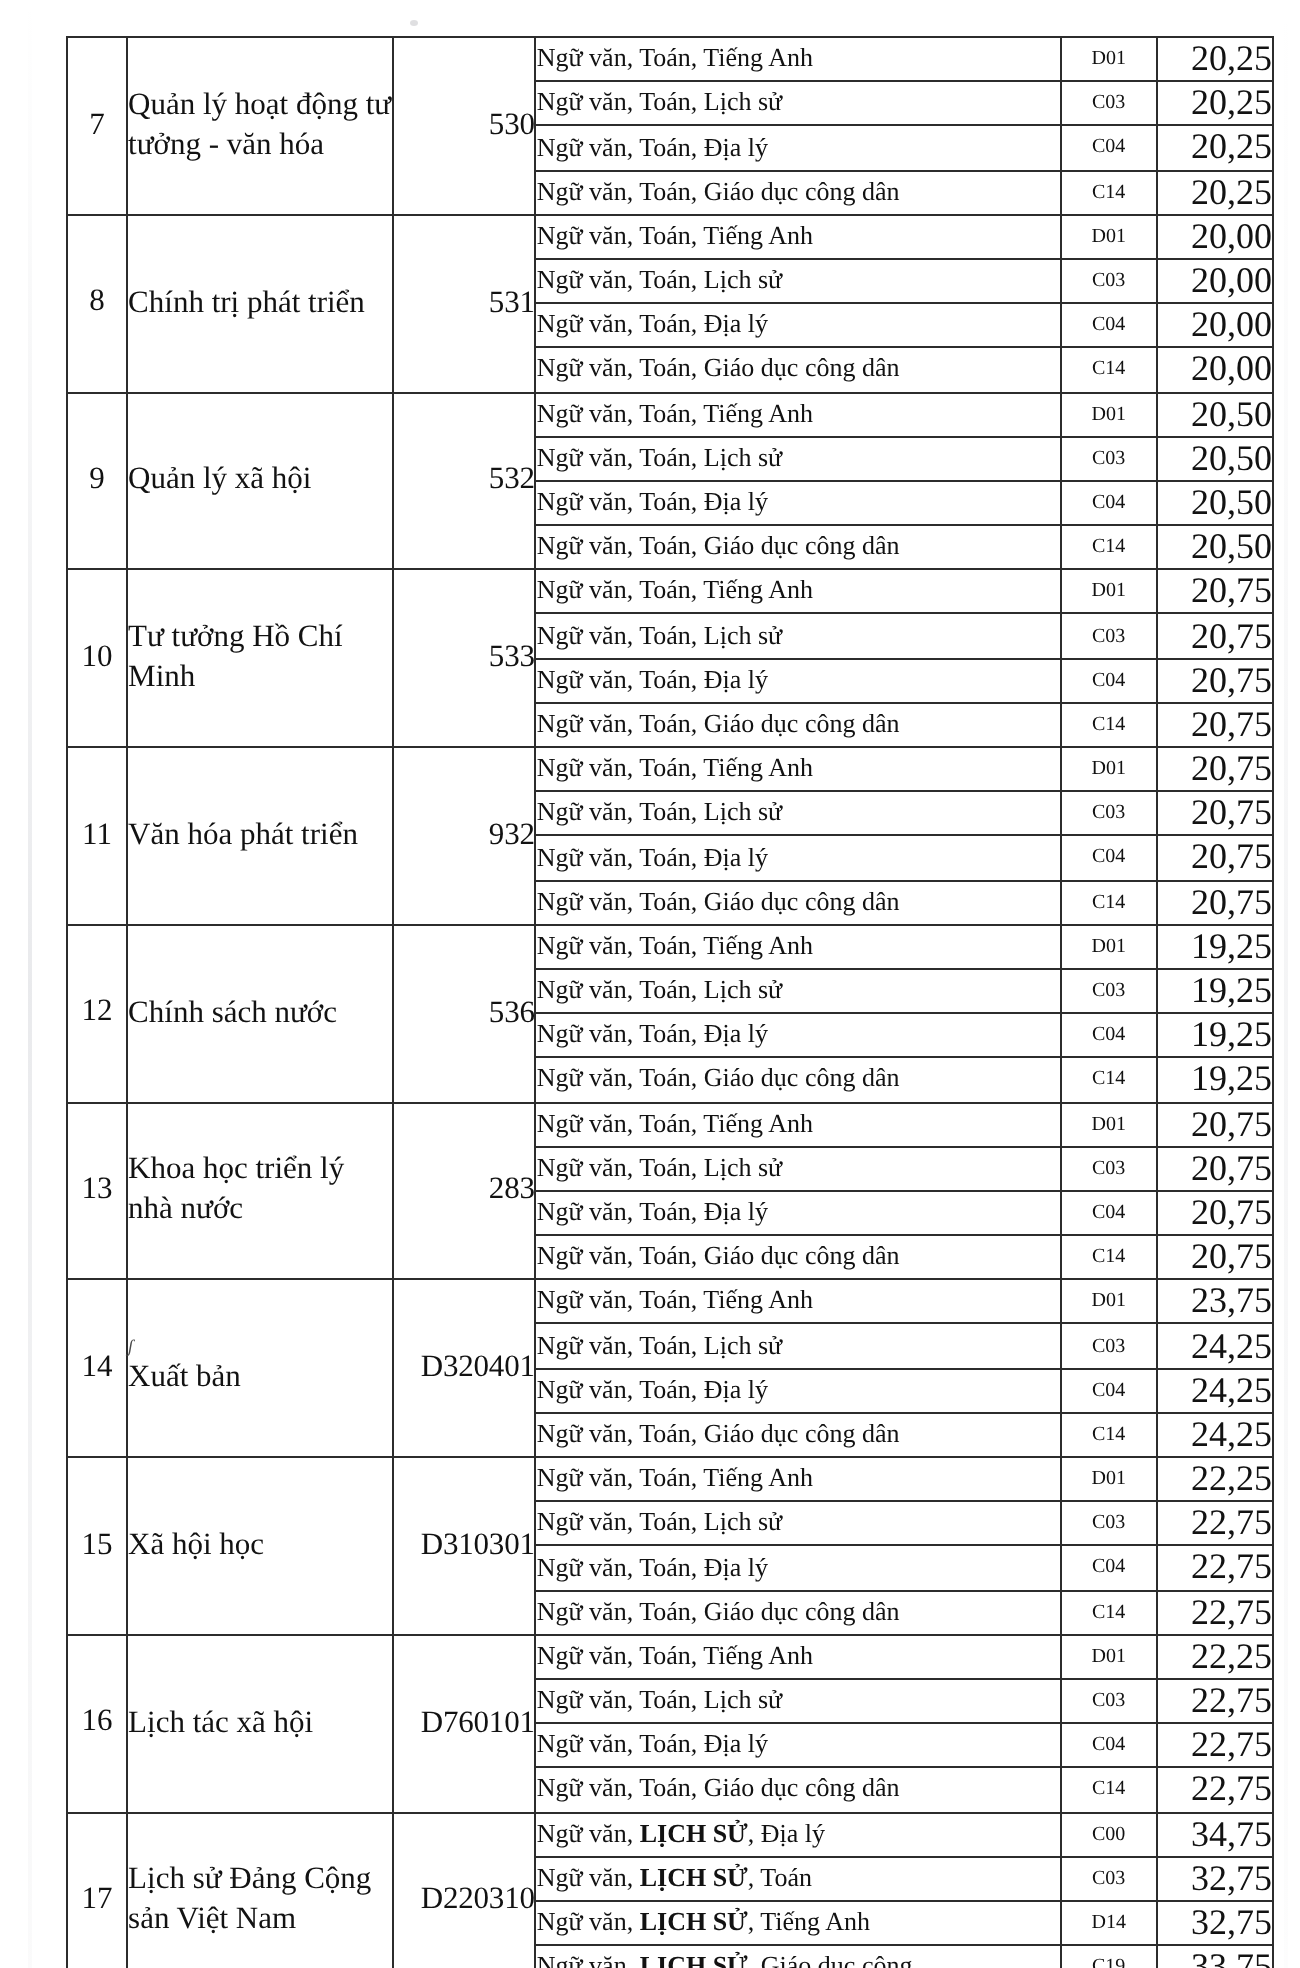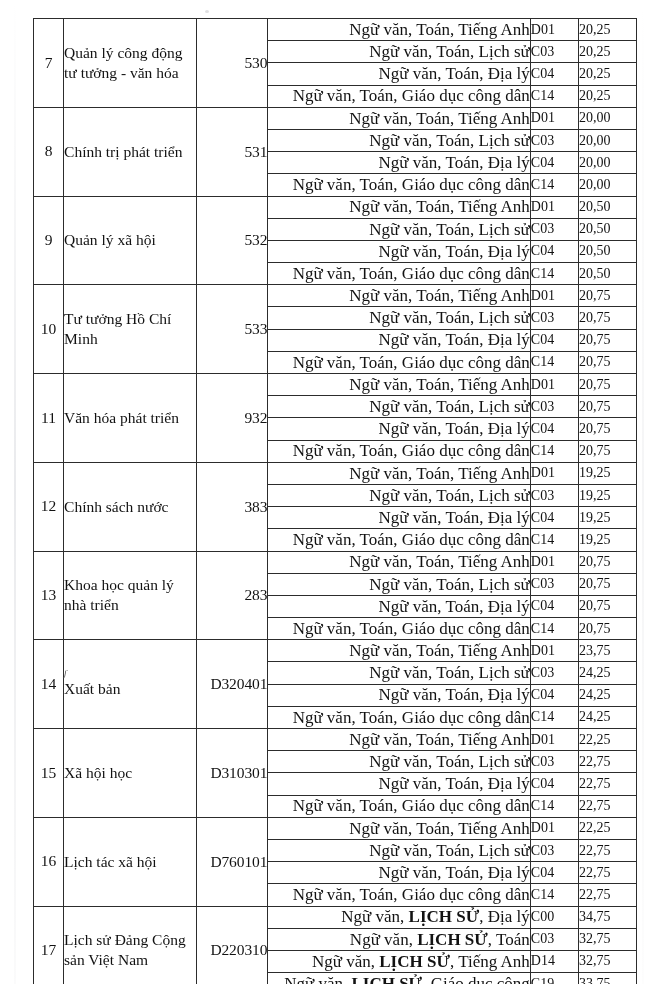--- a/index.html
+++ b/index.html
@@ -75,34 +75,34 @@
     line-height: 1.30;
     text-align: left;
   }
   td.code {
     text-align: right;
     font-size: 15.5px;
     letter-spacing: -0.1px;
   }
   td.subject {
     padding: 0 3px 1px 4px;
-    font-size: 17px;
+    font-size: 13px;
     line-height: 1.15;
     height: 21.2px;
+    text-align: left;
+    white-space: nowrap;
+  }
+  td.block {
+    text-align: center;
+    font-size: 10px;
+    height: 21.2px;
+  }
+  td.score {
     text-align: right;
-    white-space: nowrap;
-  }
-  td.block {
-    text-align: left;
-    font-size: 14px;
-    height: 21.2px;
-  }
-  td.score {
-    text-align: left;
-    font-size: 14px;
+    font-size: 18px;
     height: 21.2px;
   }
 
   .bold-sub { font-weight: bold; }
 
   .name-mark {
     display: block;
     font-size: 9px;
     line-height: 8px;
     height: 10px;
@@ -129,21 +129,21 @@
         <col class="c-name">
         <col class="c-code">
       <col class="c-subject">
         <col class="c-block">
         <col class="c-score">
     </colgroup>
     <tbody id="table-body">
         <tr>
           <td class="idx" rowspan="4">7</td>
           <td class="name" rowspan="4">
-            <span class="name-text">Quản lý công động tư tưởng - văn hóa</span>
+            <span class="name-text">Quản lý hoạt động tư tưởng - văn hóa</span>
           </td>
           <td class="code" rowspan="4">530</td>
           <td class="subject"><span>Ngữ văn, Toán, </span><span>Tiếng Anh</span></td>
           <td class="block">D01</td>
           <td class="score">20,25</td>
         </tr>
         <tr>
           <td class="subject"><span>Ngữ văn, Toán, </span><span>Lịch sử</span></td>
           <td class="block">C03</td>
           <td class="score">20,25</td>
@@ -256,21 +256,21 @@
         <tr>
           <td class="subject"><span>Ngữ văn, Toán, </span><span>Giáo dục công dân</span></td>
           <td class="block">C14</td>
           <td class="score">20,75</td>
         </tr>
         <tr>
           <td class="idx" rowspan="4">12</td>
           <td class="name" rowspan="4">
             <span class="name-text">Chính sách nước</span>
           </td>
-          <td class="code" rowspan="4">383</td>
+          <td class="code" rowspan="4">536</td>
           <td class="subject"><span>Ngữ văn, Toán, </span><span>Tiếng Anh</span></td>
           <td class="block">D01</td>
           <td class="score">19,25</td>
         </tr>
         <tr>
           <td class="subject"><span>Ngữ văn, Toán, </span><span>Lịch sử</span></td>
           <td class="block">C03</td>
           <td class="score">19,25</td>
         </tr>
         <tr>
@@ -279,21 +279,21 @@
           <td class="score">19,25</td>
         </tr>
         <tr>
           <td class="subject"><span>Ngữ văn, Toán, </span><span>Giáo dục công dân</span></td>
           <td class="block">C14</td>
           <td class="score">19,25</td>
         </tr>
         <tr>
           <td class="idx" rowspan="4">13</td>
           <td class="name" rowspan="4">
-            <span class="name-text">Khoa học quản lý nhà triển</span>
+            <span class="name-text">Khoa học triển lý nhà nước</span>
           </td>
           <td class="code" rowspan="4">283</td>
           <td class="subject"><span>Ngữ văn, Toán, </span><span>Tiếng Anh</span></td>
           <td class="block">D01</td>
           <td class="score">20,75</td>
         </tr>
         <tr>
           <td class="subject"><span>Ngữ văn, Toán, </span><span>Lịch sử</span></td>
           <td class="block">C03</td>
           <td class="score">20,75</td>

